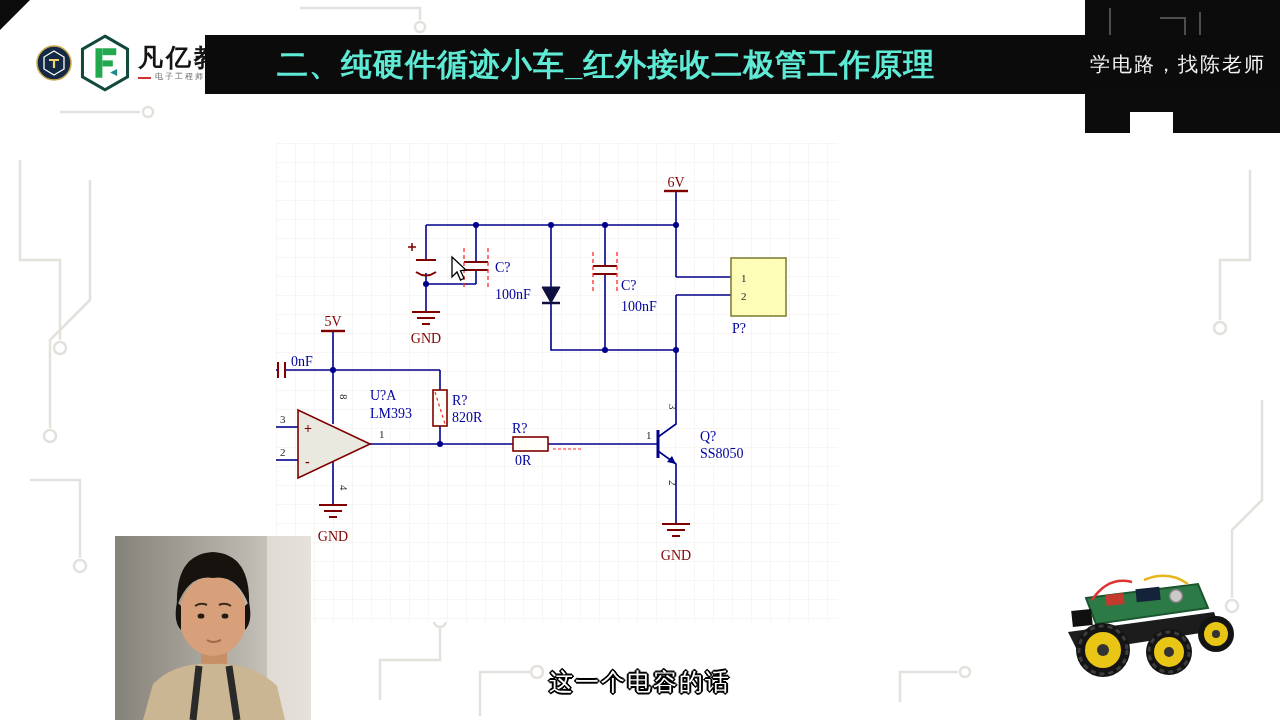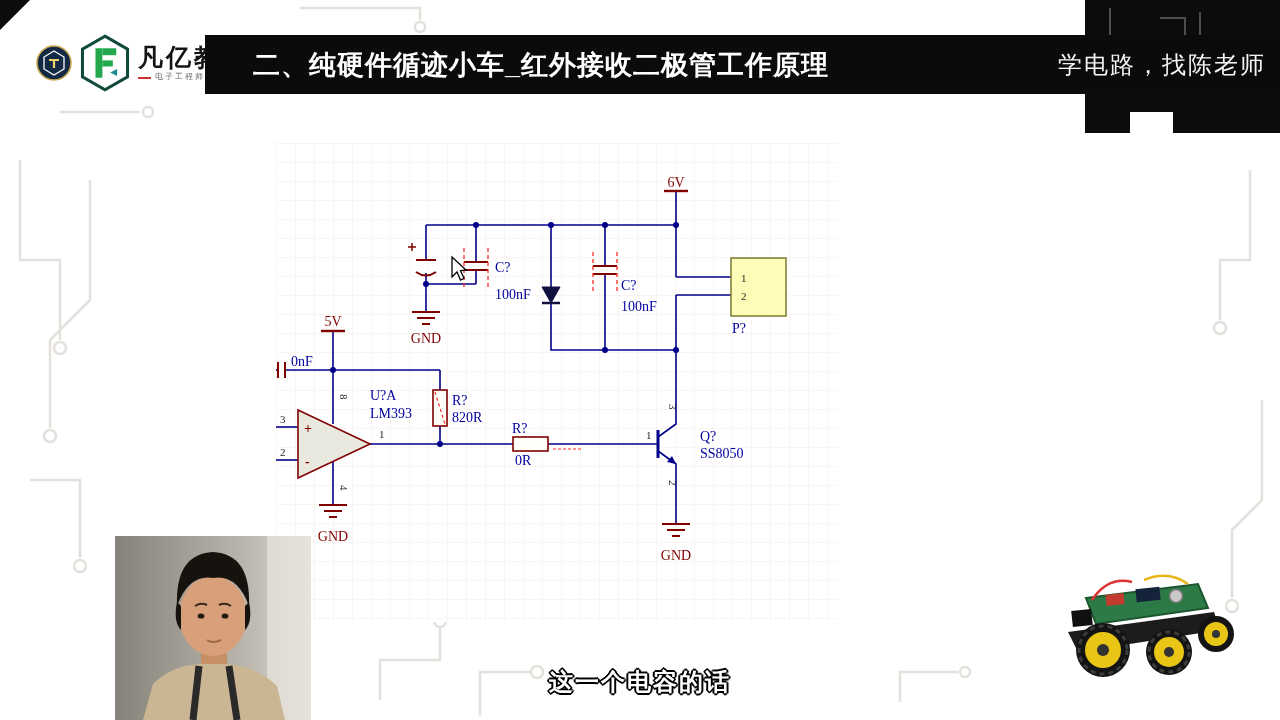--- a/index.html
+++ b/index.html
@@ -6,42 +6,42 @@
   body{
     width:1280px;height:720px;overflow:hidden;position:relative;
     background:#ffffff;font-family:"Liberation Sans",sans-serif;
   }
   .bg{position:absolute;left:0;top:0;z-index:0;}
   
   .header{
     position:absolute;left:205px;top:35px;right:0;height:59px;z-index:2;
     background:#0b0b0b;display:flex;align-items:center;white-space:nowrap;
   }
-  .header .title{color:#ffffff;font-size:27px;font-weight:bold;margin-left:48px;letter-spacing:1px;}
-  .header .tagline{color:#f5f5f5;font-size:24px;margin-left:auto;margin-right:14px;letter-spacing:2px;}
+  .header .title{color:#5eead4;font-size:31px;font-weight:bold;margin-left:72px;letter-spacing:1px;}
+  .header .tagline{color:#f5f5f5;font-size:20px;margin-left:auto;margin-right:14px;letter-spacing:2px;}
   
   .logo{position:absolute;left:36px;top:30px;height:66px;display:flex;align-items:center;gap:7px;z-index:2;}
   .logo-col{display:flex;flex-direction:column;line-height:1.05;}
   .logo-name{font-size:25px;font-weight:bold;color:#141414;letter-spacing:3px;}
   .logo-name sup{font-size:10px;color:#c22;}
   .logo-sub{font-size:8px;color:#6a6a6a;letter-spacing:2px;display:flex;align-items:center;gap:4px;margin-top:3px;}
   .logo-sub::before,.logo-sub::after{content:"";width:13px;height:2px;background:#d03030;}
   
   .schematic{position:absolute;left:276px;top:143px;width:562px;height:479px;z-index:1;}
   .schematic svg{display:block;}
   .sch text{font-family:"Liberation Serif",serif;}
   .tb{fill:#0000a0;font-size:14px;}
   .tm{fill:#800000;font-size:14px;}
   .tnum{fill:#282828;font-size:11px;}
   
   .webcam{position:absolute;left:115px;top:536px;width:196px;height:184px;z-index:2;overflow:hidden;}
   .robot{position:absolute;left:1048px;top:536px;width:192px;height:152px;z-index:2;}
   .caption{
     position:absolute;left:0;right:0;bottom:22px;z-index:3;text-align:center;
-    font-size:24px;font-weight:bold;color:#ffffff;letter-spacing:2px;
+    font-size:24px;font-weight:normal;color:#ffffff;letter-spacing:2px;
     text-shadow:-2px 0 #000,2px 0 #000,0 -2px #000,0 2px #000,-1px -1px #000,1px 1px #000,-1px 1px #000,1px -1px #000;
   }
 </style>
 </head>
 <body>
 
 <div>
 
   <svg class="bg" width="1280" height="720" viewBox="0 0 1280 720">
     <path d="M0,0 H30 L0,30 Z" fill="#0c0c0c"></path>

